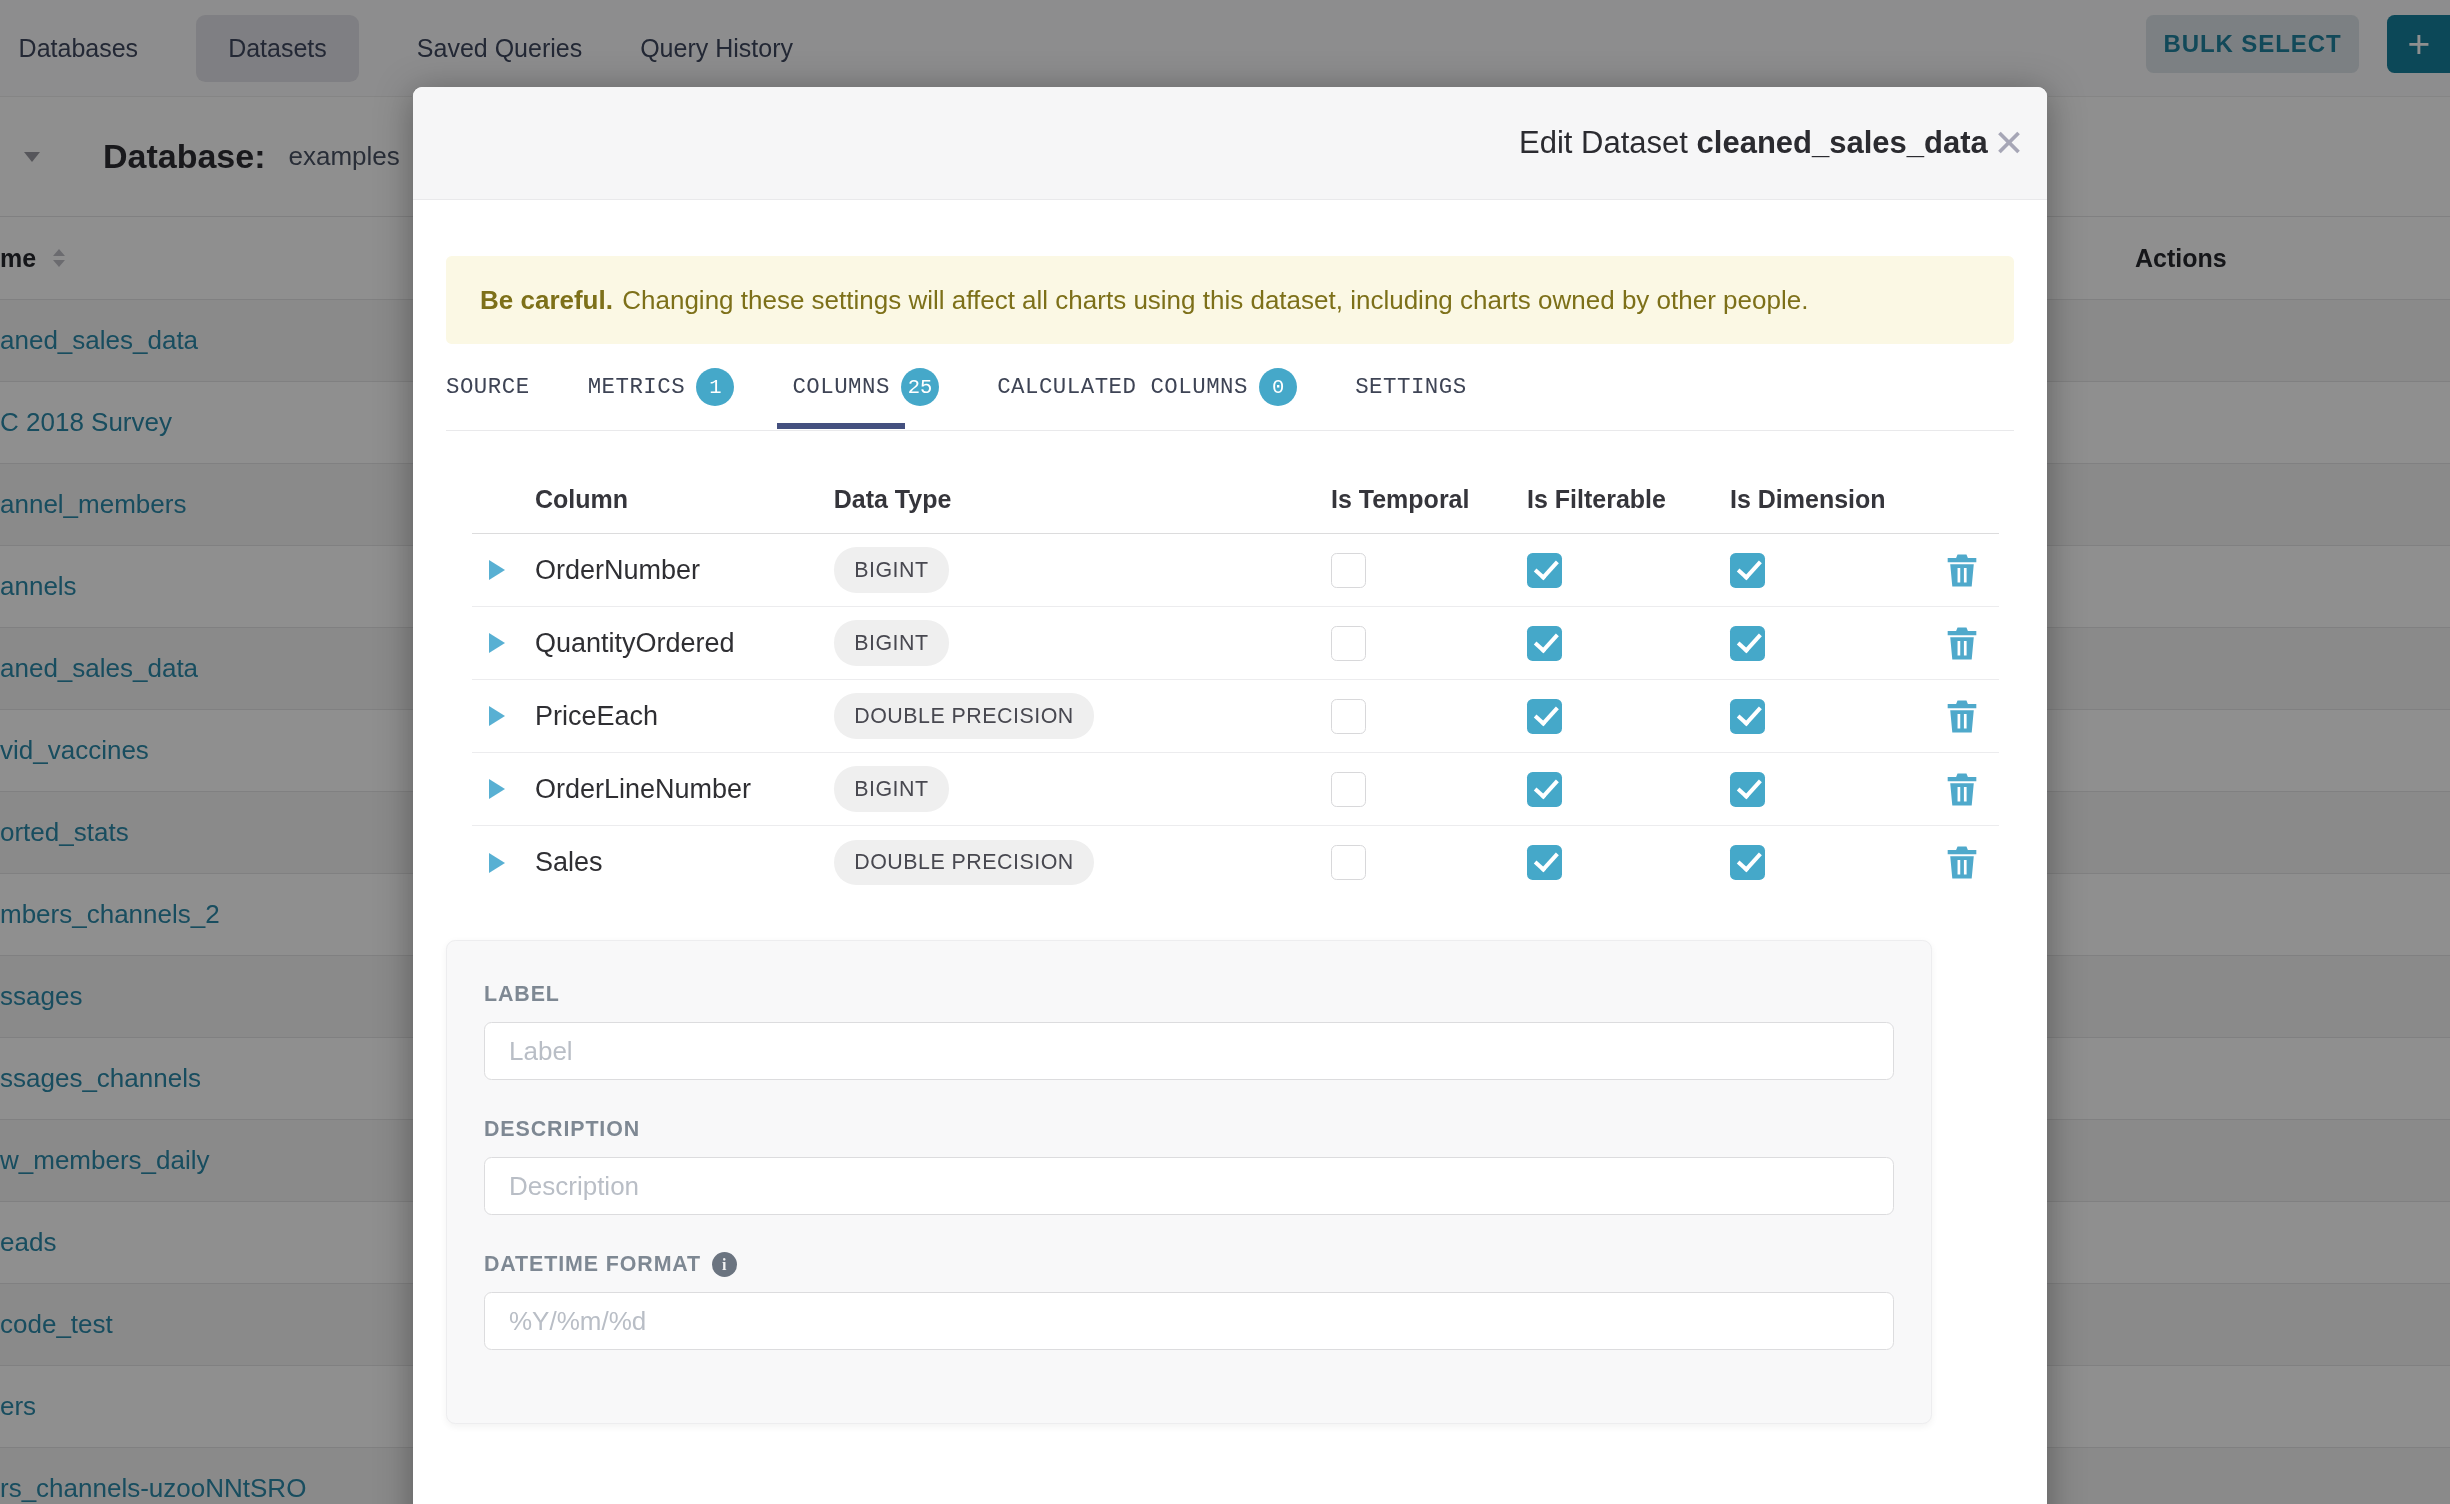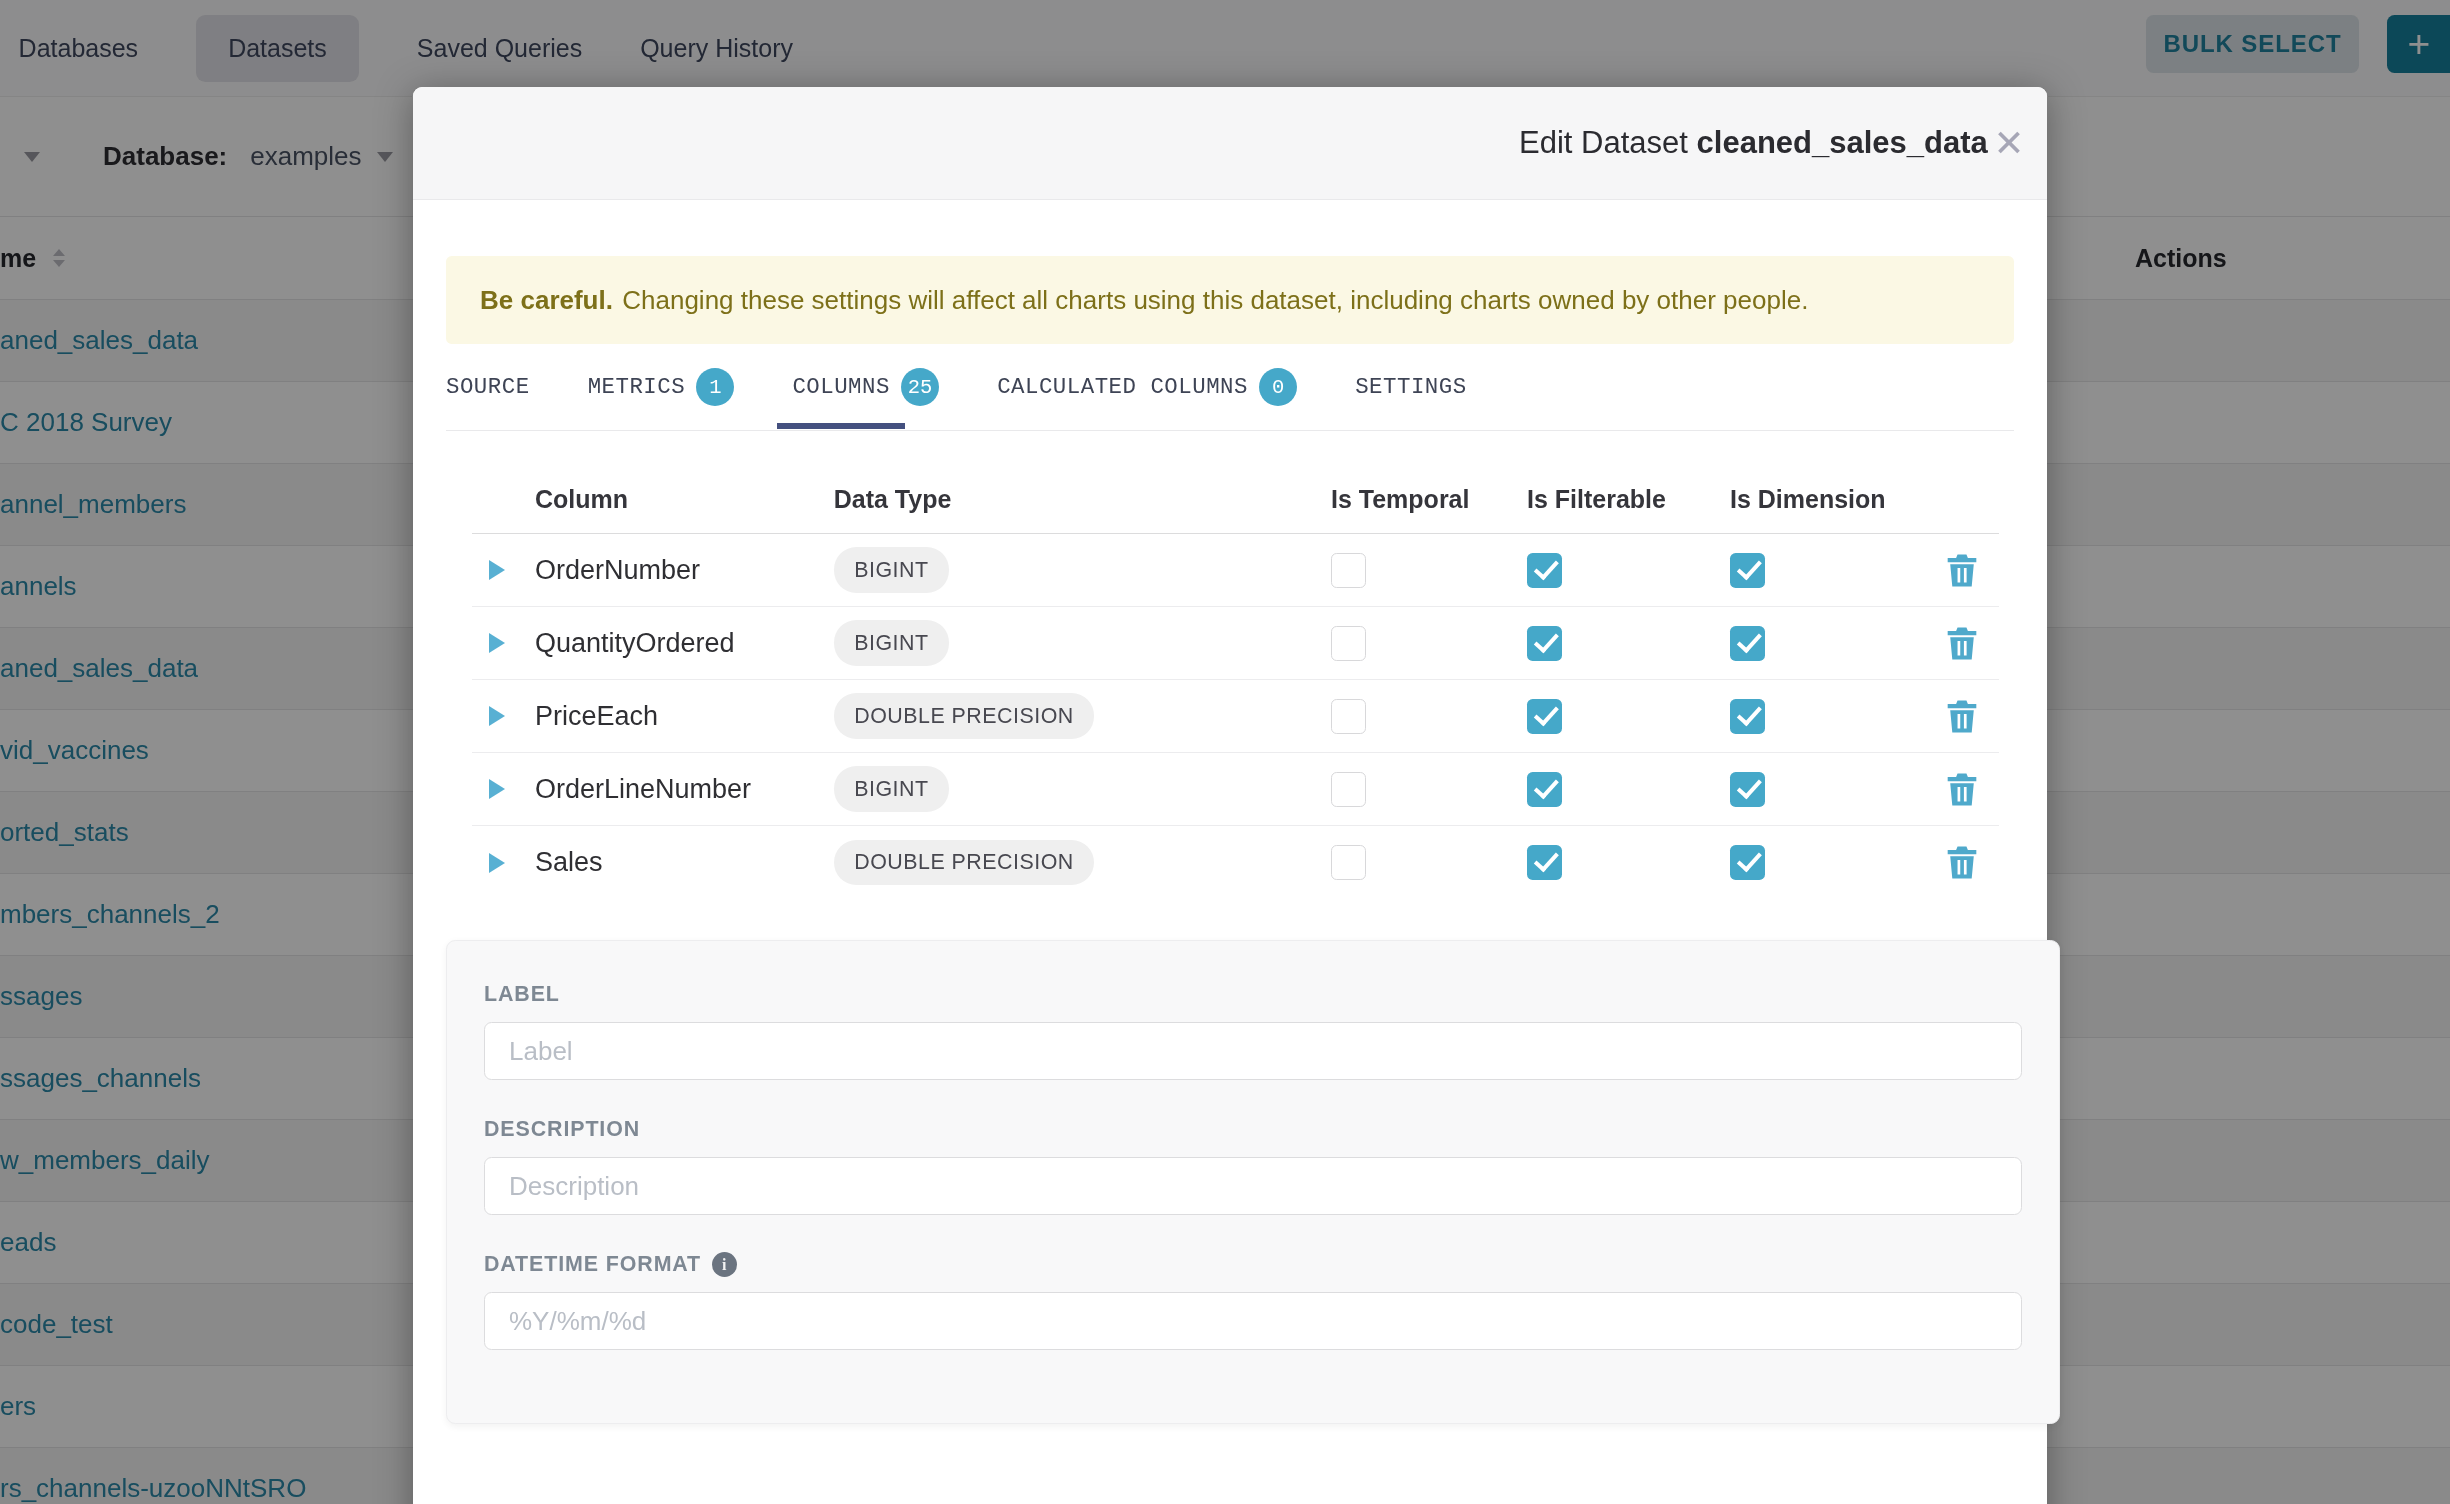--- a/index.html
+++ b/index.html
@@ -38,21 +38,21 @@
 
   .filter-row {
     height: 120px; border-bottom: 1.9px solid #e4e4e6;
     display: flex; align-items: center; padding-left: 24px;
   }
   .tri-down {
     width: 0; height: 0; display: inline-block;
     border-left: 8.4px solid transparent; border-right: 8.4px solid transparent;
     border-top: 10.3px solid #9a9aa2;
   }
-  .db-label { font-size: 26px; font-weight: bold; color: #2d2d33; margin-left: 63px; }
+  .db-label { font-size: 34px; font-weight: bold; color: #2d2d33; margin-left: 63px; }
   .db-value { font-size: 26px; color: #4a5364; margin-left: 23px; }
   .filter-row .tri-down.after-value { margin-left: 15px; }
 
   .bg-table { position: relative; }
   .bg-thead {
     height: 82px; display: flex; align-items: center; position: relative;
   }
   .bg-name-h { font-size: 25px; font-weight: bold; color: #26282e; }
   .sort-icon { display: inline-flex; flex-direction: column; gap: 3.7px; margin-left: 17px; }
   .sort-icon i { width: 0; height: 0; display: block;
@@ -142,21 +142,21 @@
   }
   .cb.checked { border: none; background: var(--accent-teal, #45a8c9); }
   .cb.checked::after {
     content: ""; position: absolute; left: 7.5px; top: 8.4px; width: 18.6px; height: 9.3px;
     border-left: 4.7px solid #fff; border-bottom: 4.7px solid #fff; transform: rotate(-48deg);
   }
   .trash-cell { display: flex; justify-content: center; }
   .trash-btn { background: none; border: none; cursor: pointer; padding: 0; line-height: 0; }
 
   .expand-panel {
-    margin-top: 41px; width: 1614px; background: #f8f8f9;
+    margin-top: 41px; width: 1486px; background: #f8f8f9;
     border: 1.9px solid #ededef; border-radius: 9.3px;
     box-shadow: 0 2.8px 7.5px rgba(0,0,0,0.05);
     padding: 41px 37px 65px;
   }
   .field { margin-bottom: 37px; }
   .field:last-child { margin-bottom: 8px; }
   .field-label {
     font-size: 21.4px; font-weight: bold; letter-spacing: 0.9px; color: #7e8893;
     margin-bottom: 15px; display: flex; align-items: center; gap: 11.2px;
   }

